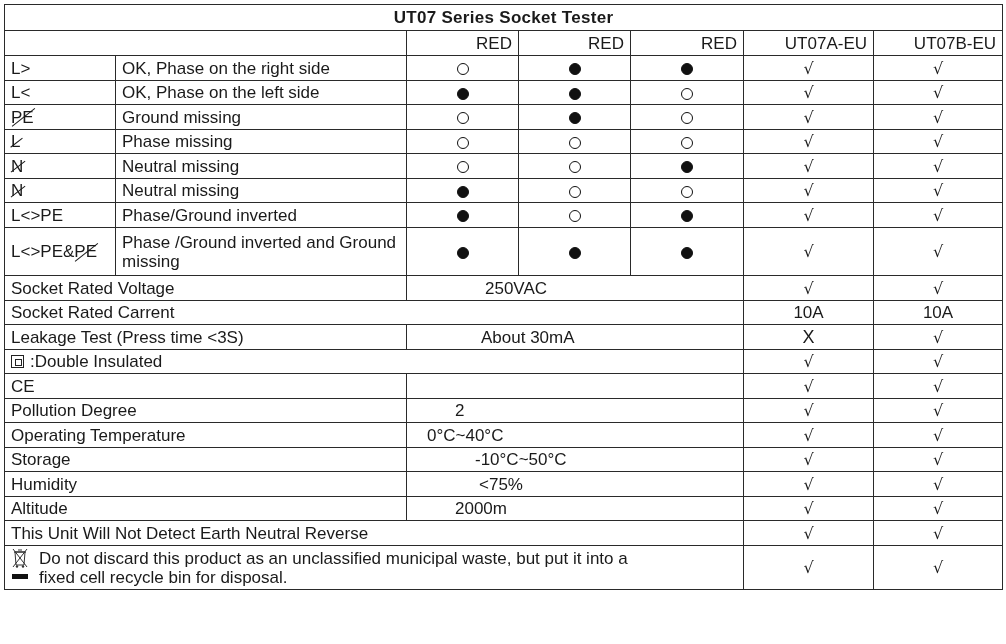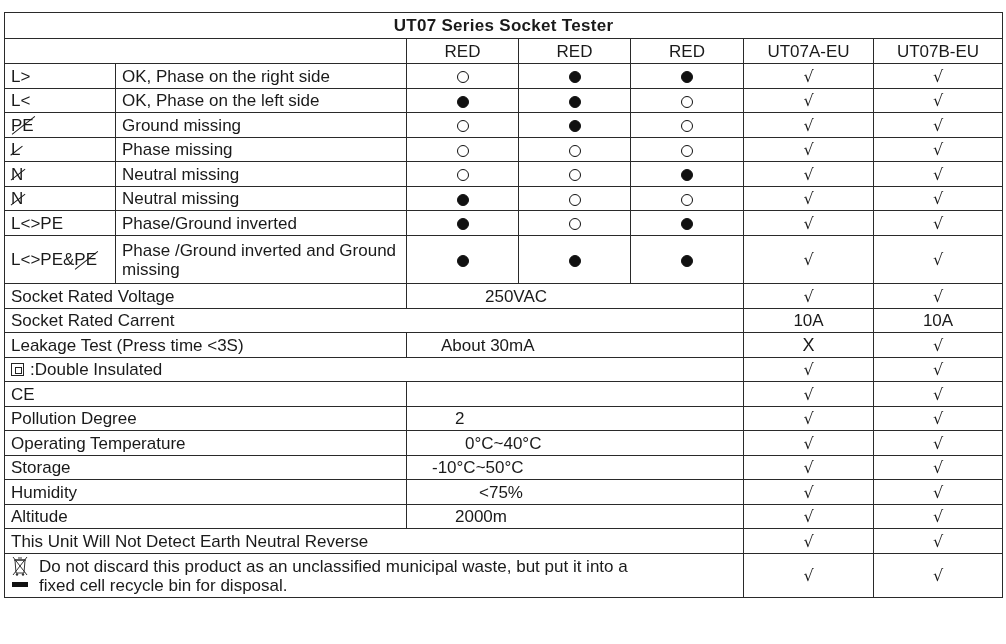--- a/index.html
+++ b/index.html
@@ -1,23 +1,23 @@
 <!DOCTYPE html>
 <html><head>
 <meta charset="utf-8">
 <style>
   html, body { margin: 0; padding: 0; background: #ffffff; }
   body { width: 1006px; height: 644px; position: relative; overflow: hidden;
          font-family: "Liberation Sans", sans-serif; color: #1a1a1a; }
-  table.spec { position: absolute; left: 4px; top: 12px; border-collapse: collapse;
+  table.spec { position: absolute; left: 4px; top: 4px; border-collapse: collapse;
                table-layout: fixed; width: 998px; }
   table.spec td { border: 1.5px solid #2a2a2a; padding: 0 6px; font-size: 17px;
                   line-height: 19px; vertical-align: middle; white-space: nowrap; }
   .title { text-align: center; font-weight: bold; font-size: 17px; letter-spacing: 0.3px; height: 25px; }
-  .hdr td { text-align: center; height: 24px; }
+  .hdr td { text-align: right; height: 24px; }
   .c { text-align: center; }
   .r27 { height: 25px; }
   .r26 { height: 24px; }
   .tall { height: 48px; padding-left: 28px; }
   .wrap { white-space: normal !important; line-height: 19px; }
   .dot { display: inline-block; width: 12px; height: 12px; border-radius: 50%; box-sizing: border-box;
          vertical-align: middle; }
   .dot.on { background: #111; border: 1.5px solid #111; }
   .dot.off { background: #fff; border: 1.6px solid #111; }
   .check { font-family: "DejaVu Sans", sans-serif; font-size: 16px; }
@@ -141,21 +141,21 @@
         <td class="c"><span class="check">√</span></td>
         <td class="c"><span class="check">√</span></td>
       </tr>
       <tr class="r26">
         <td colspan="5"><span>Socket Rated  Carrent</span></td>
         <td class="c"><span class="">10A</span></td>
         <td class="c"><span class="">10A</span></td>
       </tr>
       <tr class="r27">
         <td colspan="2"><span>Leakage  Test (Press time &lt;3S)</span></td>
-        <td colspan="3" style="padding-left:34px">About 30mA</td>
+        <td colspan="3" style="padding-left:74px">About 30mA</td>
         <td class="c"><span class="xmark">X</span></td>
         <td class="c"><span class="check">√</span></td>
       </tr>
       <tr class="r26">
         <td colspan="5"><span class="dbl-ins"></span><span>:Double  Insulated</span></td>
         <td class="c"><span class="check">√</span></td>
         <td class="c"><span class="check">√</span></td>
       </tr>
       <tr class="r27">
         <td colspan="2"><span>CE</span></td>
@@ -164,27 +164,27 @@
         <td class="c"><span class="check">√</span></td>
       </tr>
       <tr class="r26">
         <td colspan="2"><span>Pollution  Degree</span></td>
         <td colspan="3" style="padding-left:48px">2</td>
         <td class="c"><span class="check">√</span></td>
         <td class="c"><span class="check">√</span></td>
       </tr>
       <tr class="r27">
         <td colspan="2"><span>Operating  Temperature</span></td>
-        <td colspan="3" style="padding-left:58px">0°C~40°C</td>
+        <td colspan="3" style="padding-left:20px">0°C~40°C</td>
         <td class="c"><span class="check">√</span></td>
         <td class="c"><span class="check">√</span></td>
       </tr>
       <tr class="r26">
         <td colspan="2"><span>Storage</span></td>
-        <td colspan="3" style="padding-left:25px">-10°C~50°C</td>
+        <td colspan="3" style="padding-left:68px">-10°C~50°C</td>
         <td class="c"><span class="check">√</span></td>
         <td class="c"><span class="check">√</span></td>
       </tr>
       <tr class="r27">
         <td colspan="2"><span>Humidity</span></td>
         <td colspan="3" style="padding-left:72px">&lt;75%</td>
         <td class="c"><span class="check">√</span></td>
         <td class="c"><span class="check">√</span></td>
       </tr>
       <tr class="r26">

